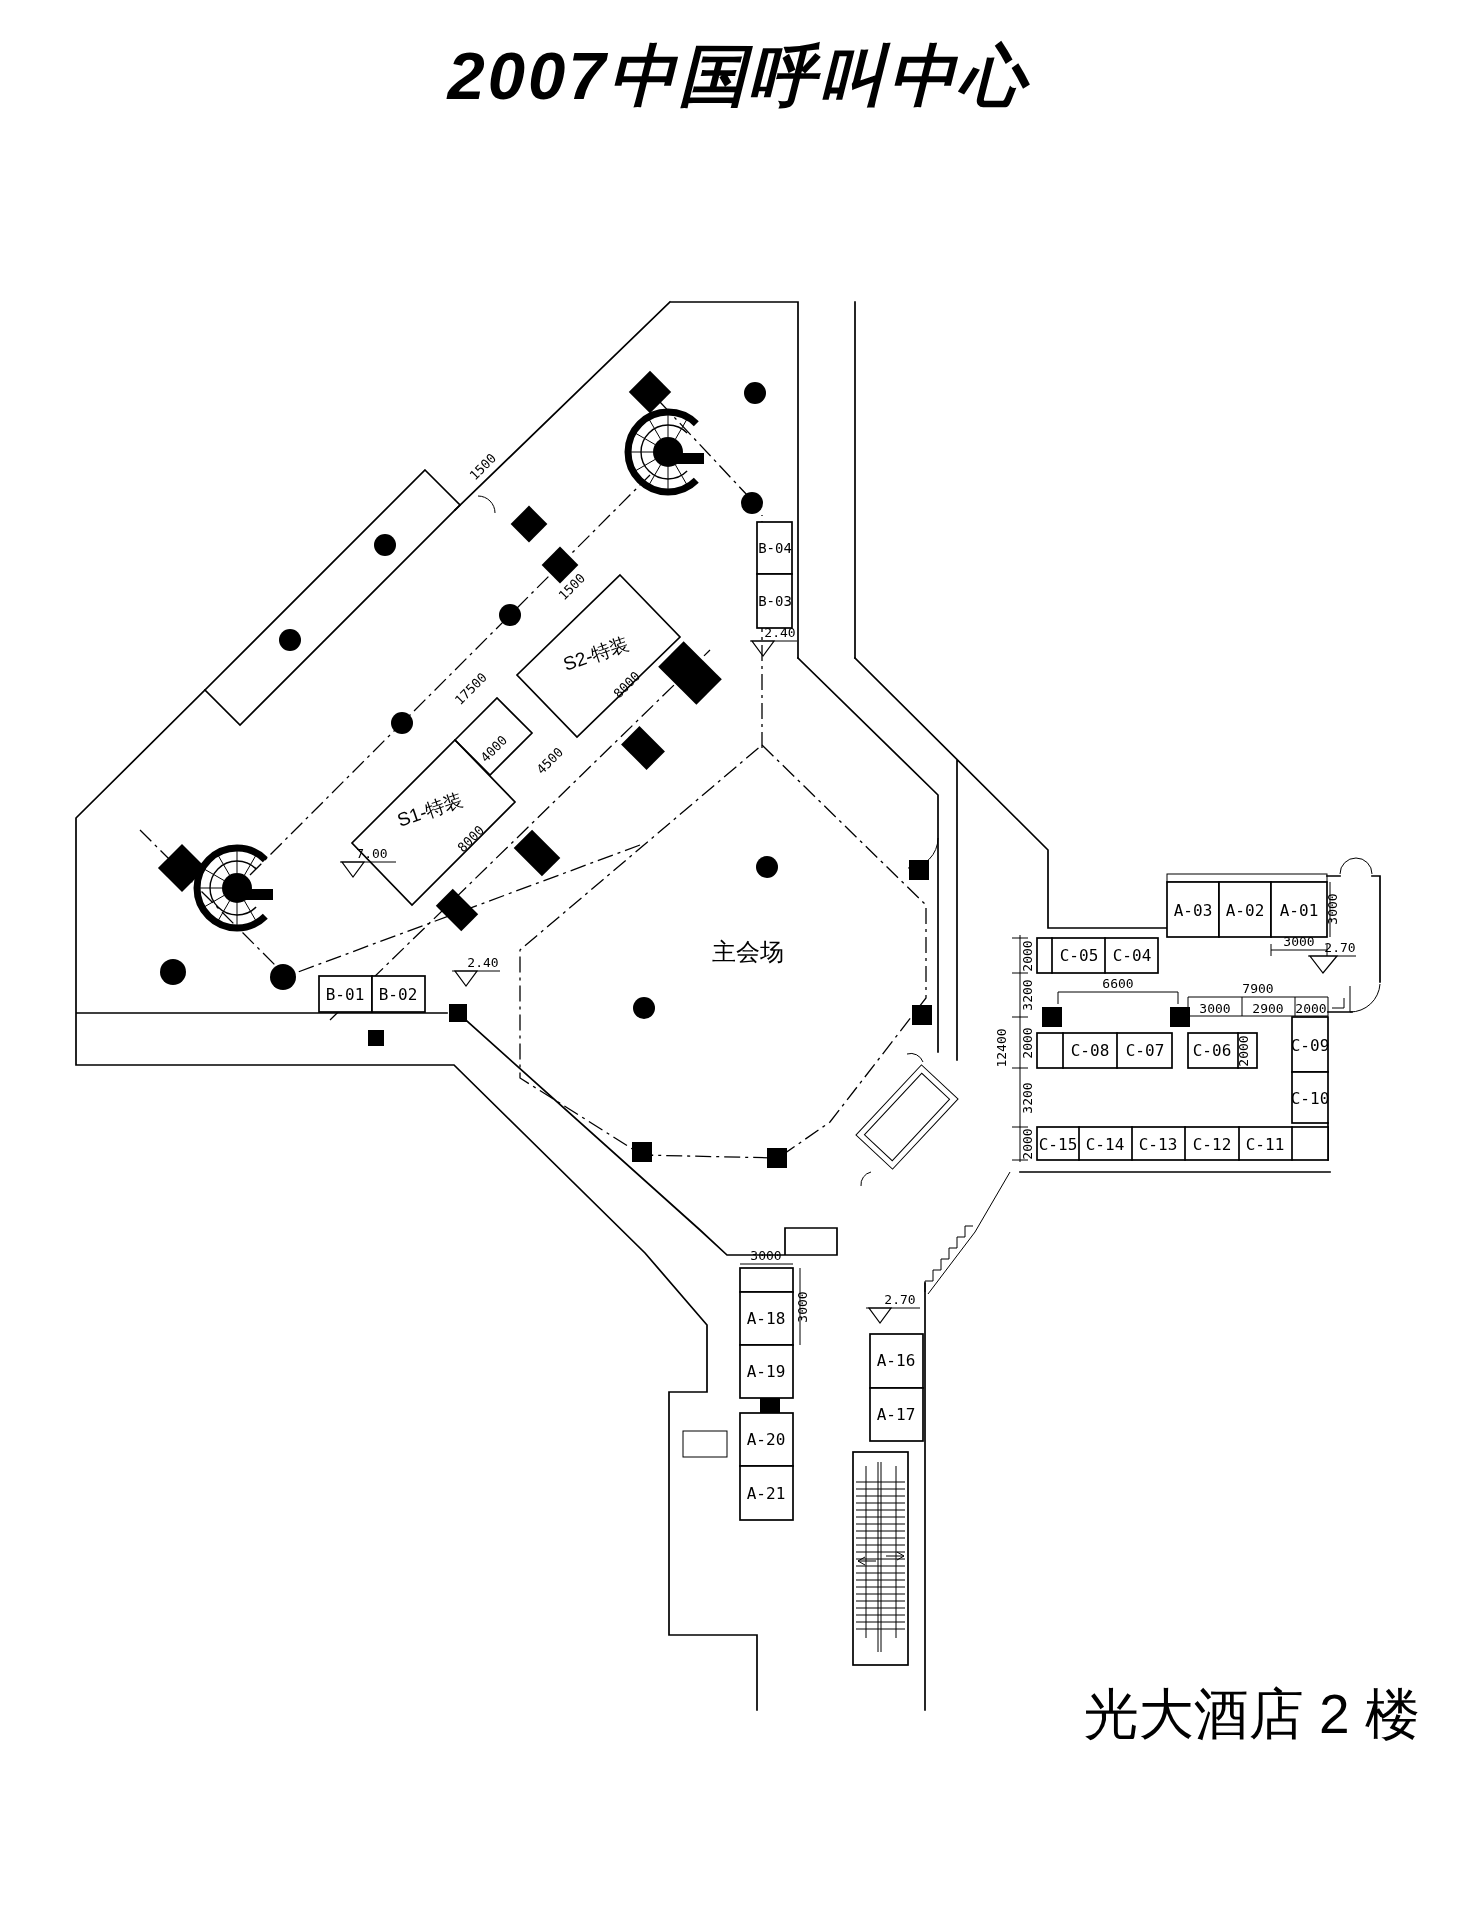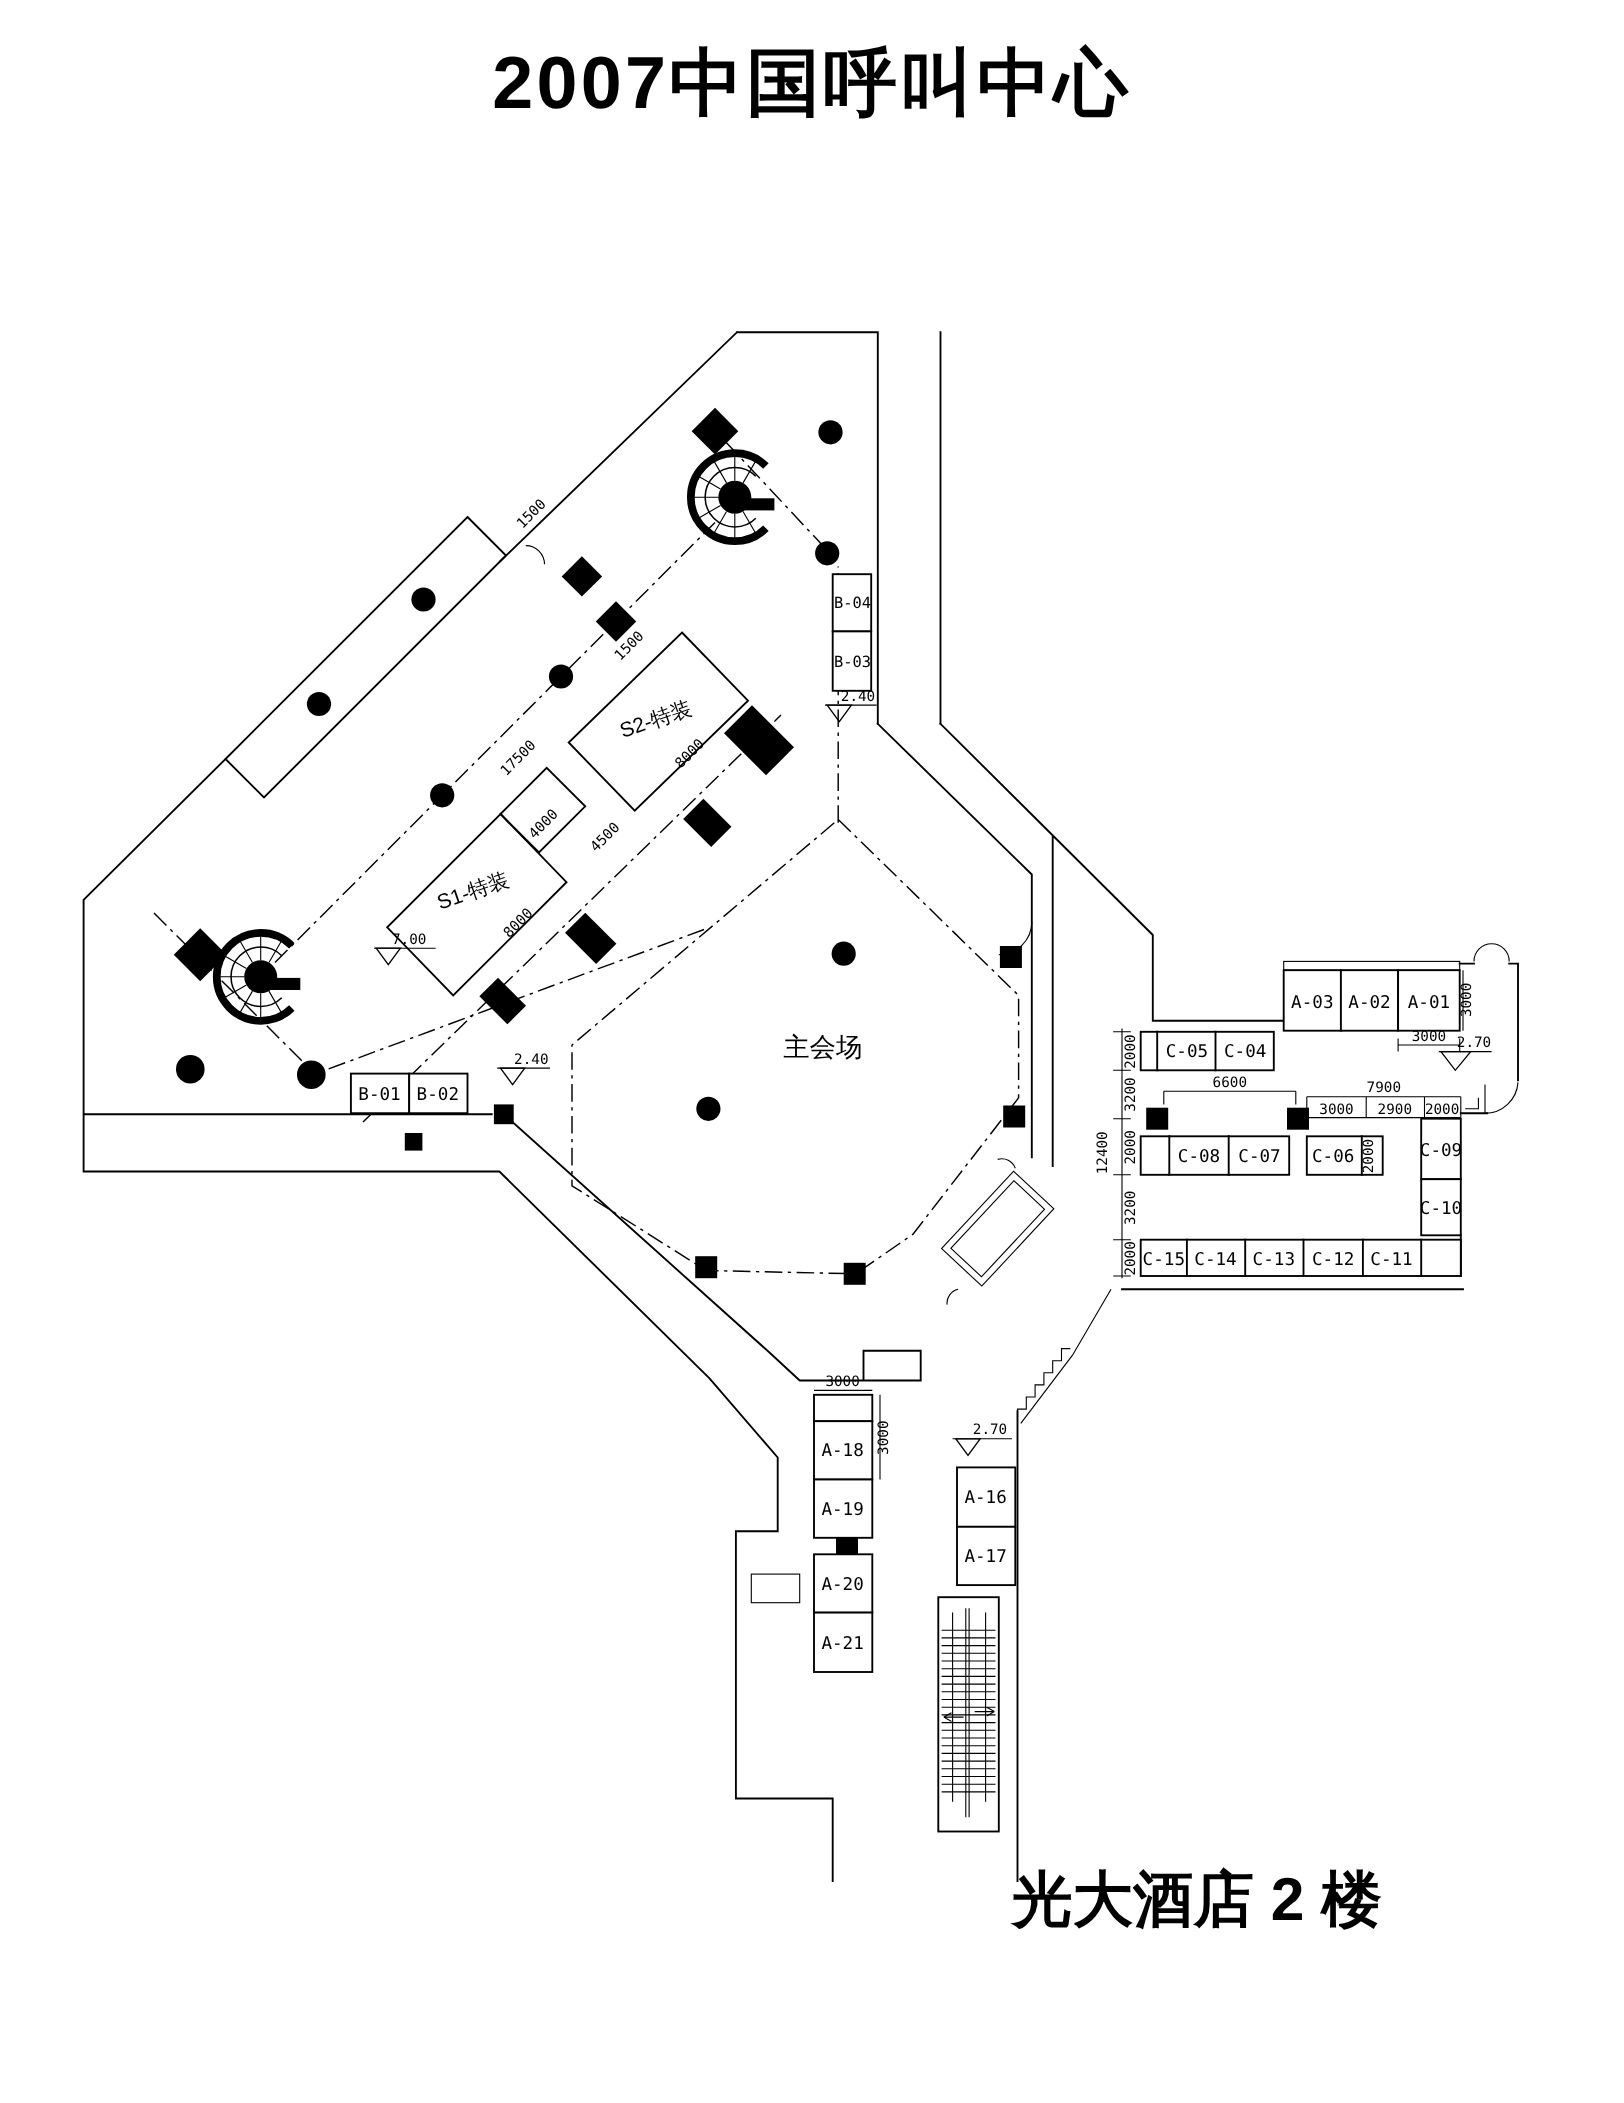--- a/index.html
+++ b/index.html
@@ -1,21 +1,21 @@
 <!DOCTYPE html>
 <html><head>
 <meta charset="utf-8">
 <style>
   html,body{margin:0;padding:0;background:#fff;}
   #stage{position:relative;width:1476px;height:1912px;background:#ffffff;overflow:hidden;
          font-family:"Liberation Sans",sans-serif;}
   #title{position:absolute;top:40px;left:0;width:100%;text-align:center;
-         font-weight:bold;font-size:67px;line-height:1.06;letter-spacing:3px;color:#000;}
-  #caption{position:absolute;left:920px;top:1686px;width:500px;text-align:left;
-         font-weight:bold;font-size:55px;line-height:1.05;color:#000;margin-top:12px;}
+         font-weight:bold;font-size:67px;line-height:1.06;letter-spacing:3px;color:#000;font-style:italic;}
+  #caption{position:absolute;left:920px;top:1686px;width:500px;text-align:right;
+         font-weight:normal;font-size:55px;line-height:1.05;color:#000;}
   svg{position:absolute;left:0;top:0;}
   .w{fill:none;stroke:#000;stroke-width:1.7;stroke-linecap:square;}
   .thin{fill:none;stroke:#000;stroke-width:1;}
   .dd{fill:none;stroke:#000;stroke-width:1.3;stroke-dasharray:16 5 3 5;}
   .box{fill:#fff;stroke:#000;stroke-width:1.7;}
   .blk{fill:#000;stroke:none;}
   .tri{fill:none;stroke:#000;stroke-width:1.2;}
   text{fill:#000;}
   .booth{font:16px "DejaVu Sans Mono",monospace;text-anchor:middle;}
   .bsm{font:14px "DejaVu Sans Mono",monospace;text-anchor:middle;}

